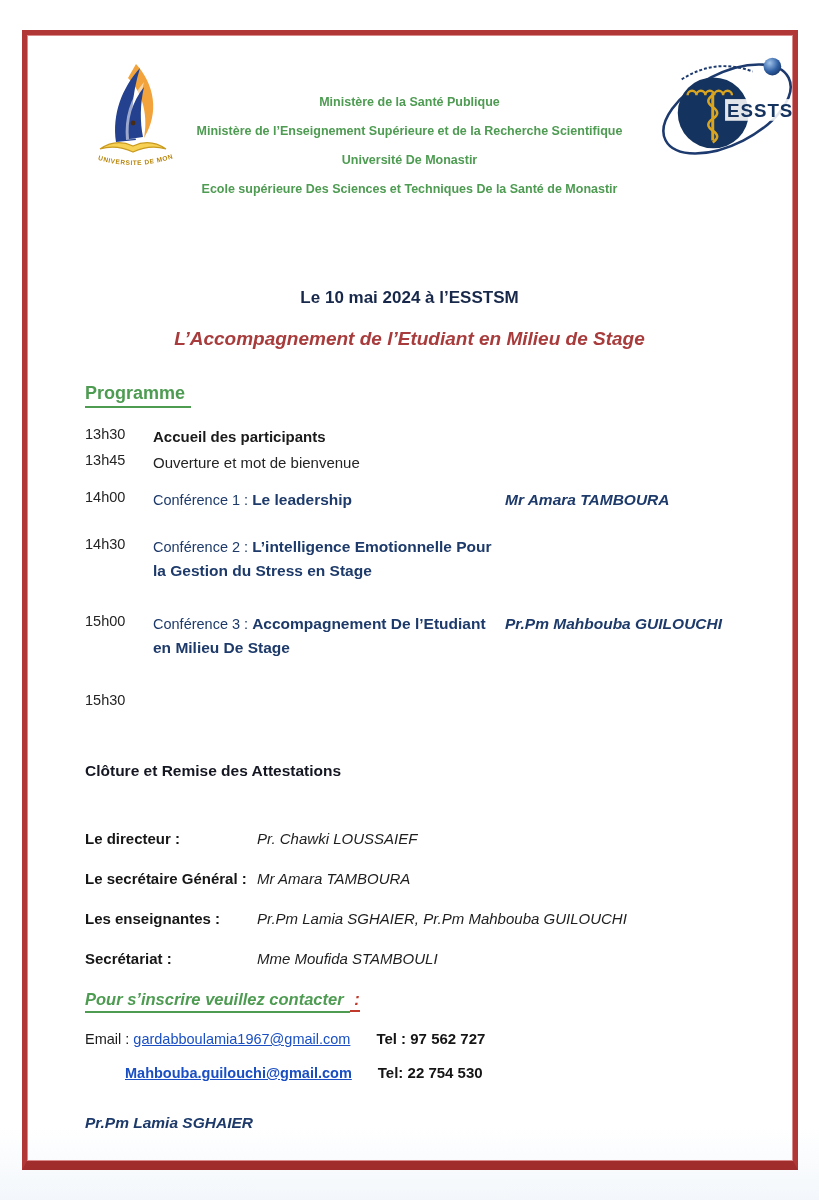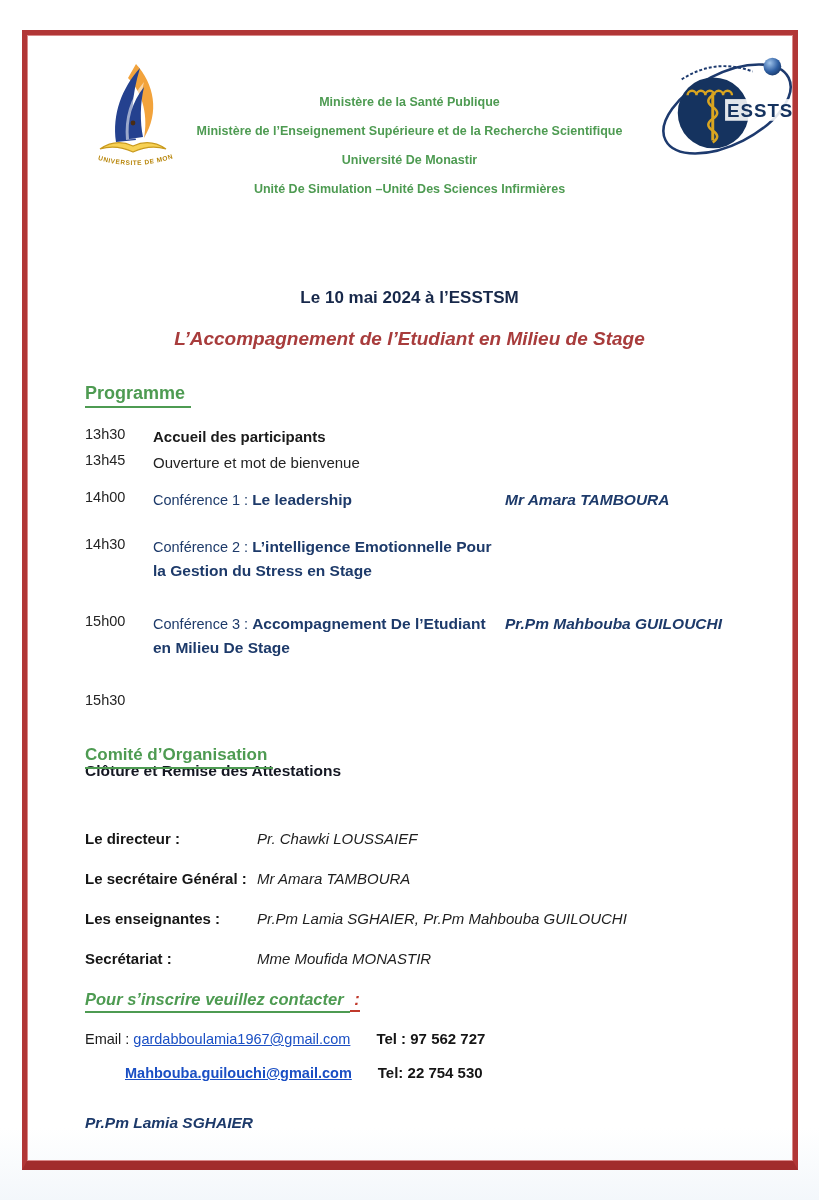--- a/index.html
+++ b/index.html
@@ -101,21 +101,21 @@
     <rect x="56" y="58" width="3" height="48" fill="#d9a520"></rect>
     <path d="M57.5,60 q-9,6 0,12 q9,6 0,12 q-9,6 0,12 q9,6 0,12" fill="none" stroke="#d9a520" stroke-width="2.6"></path>
     <rect x="70" y="64" width="66" height="22" fill="#ffffff" opacity="0.88"></rect>
     <text x="72" y="82" font-size="19" font-weight="bold" fill="#15335f" letter-spacing="1" font-family="Liberation Sans, sans-serif">ESSTS</text>
   </svg>
 
   <div class="header-lines">
     <div class="header-line">Ministère de la Santé Publique</div>
     <div class="header-line">Ministère de l’Enseignement Supérieure et de la Recherche Scientifique</div>
     <div class="header-line">Université De Monastir</div>
-    <div class="header-line">Unité De Simulation –Unité Des Sciences Infirmières</div>
+    <div class="header-line">Ecole supérieure Des Sciences et Techniques De la Santé de Monastir</div>
   </div>
 
   <div class="date-line">Le 10 mai 2024 à l’ESSTSM</div>
   <div class="subtitle">L’Accompagnement de l’Etudiant en Milieu de Stage</div>
 
   <div class="sec-heading heading-programme">
     <span class="hd">Programme</span>
   </div>
 
   <div class="schedule">
@@ -143,40 +143,37 @@
       <span class="desc"><span class="pfx">Conférence 3 : </span><span class="ctitle">Accompagnement De l’Etudiant en Milieu De Stage</span></span>
       <span class="speaker">Pr.Pm Mahbouba GUILOUCHI</span>
     </div>
     <div class="srow row-close" style="margin-top:31px;flex-direction:column;">
       <span class="time">15h30</span>
       <span class="desc"><span class="pfx"></span><span class="ctitle">Clôture et Remise des Attestations</span></span>
       <span class="speaker">Pr.Pm Lamia SGHAIER</span>
     </div>
   </div>
 
-  <div class="sec-heading heading-committee">
-    <span class="hd">Comité d’Organisation</span>
-  </div>
 
   <div class="committee">
     <div class="crow">
       <span class="clabel">Le directeur :</span>
       <span class="cvalue">Pr. Chawki LOUSSAIEF</span>
     </div>
     <div class="crow">
       <span class="clabel">Le secrétaire Général :</span>
       <span class="cvalue">Mr Amara TAMBOURA</span>
     </div>
     <div class="crow">
       <span class="clabel">Les enseignantes :</span>
       <span class="cvalue">Pr.Pm Lamia SGHAIER, Pr.Pm Mahbouba GUILOUCHI</span>
     </div>
     <div class="crow">
       <span class="clabel">Secrétariat :</span>
-      <span class="cvalue">Mme Moufida MONASTIR</span>
+      <span class="cvalue">Mme Moufida STAMBOULI</span>
     </div>
   </div>
 
   <div class="sec-heading heading-contact">
     <span class="hd">Pour s’inscrire veuillez contacter</span><span class="colon"> :</span>
   </div>
 
   <div class="contact">
     <div class="contact-row">
       <span class="cprefix">Email : </span><a href="#">gardabboulamia1967@gmail.com</a><span class="tel">Tel : 97 562 727</span>

